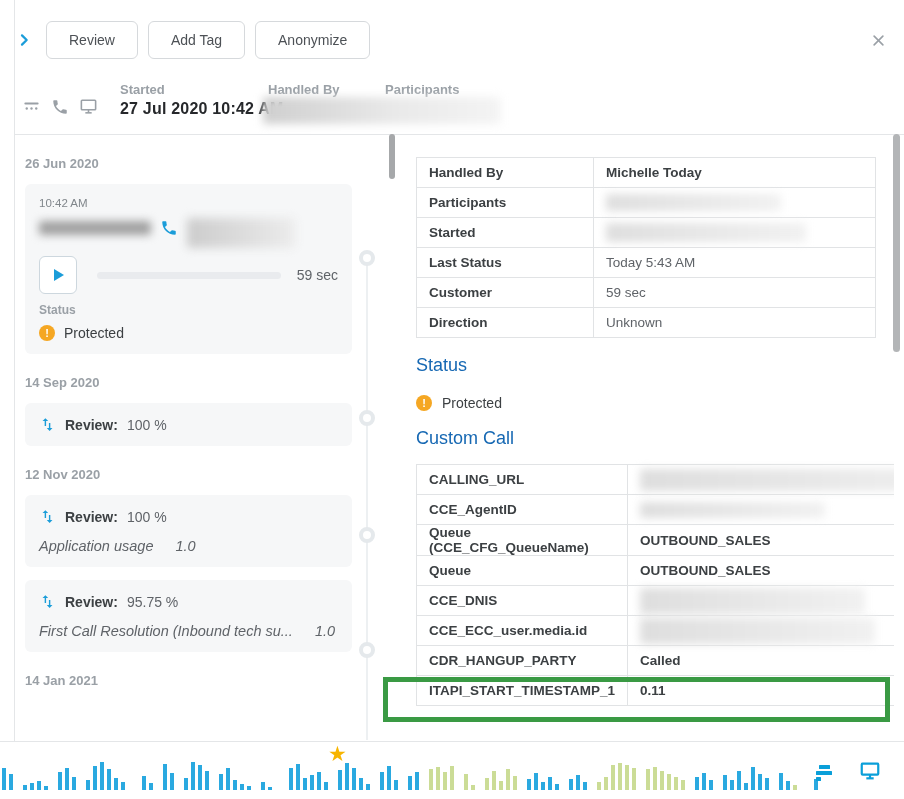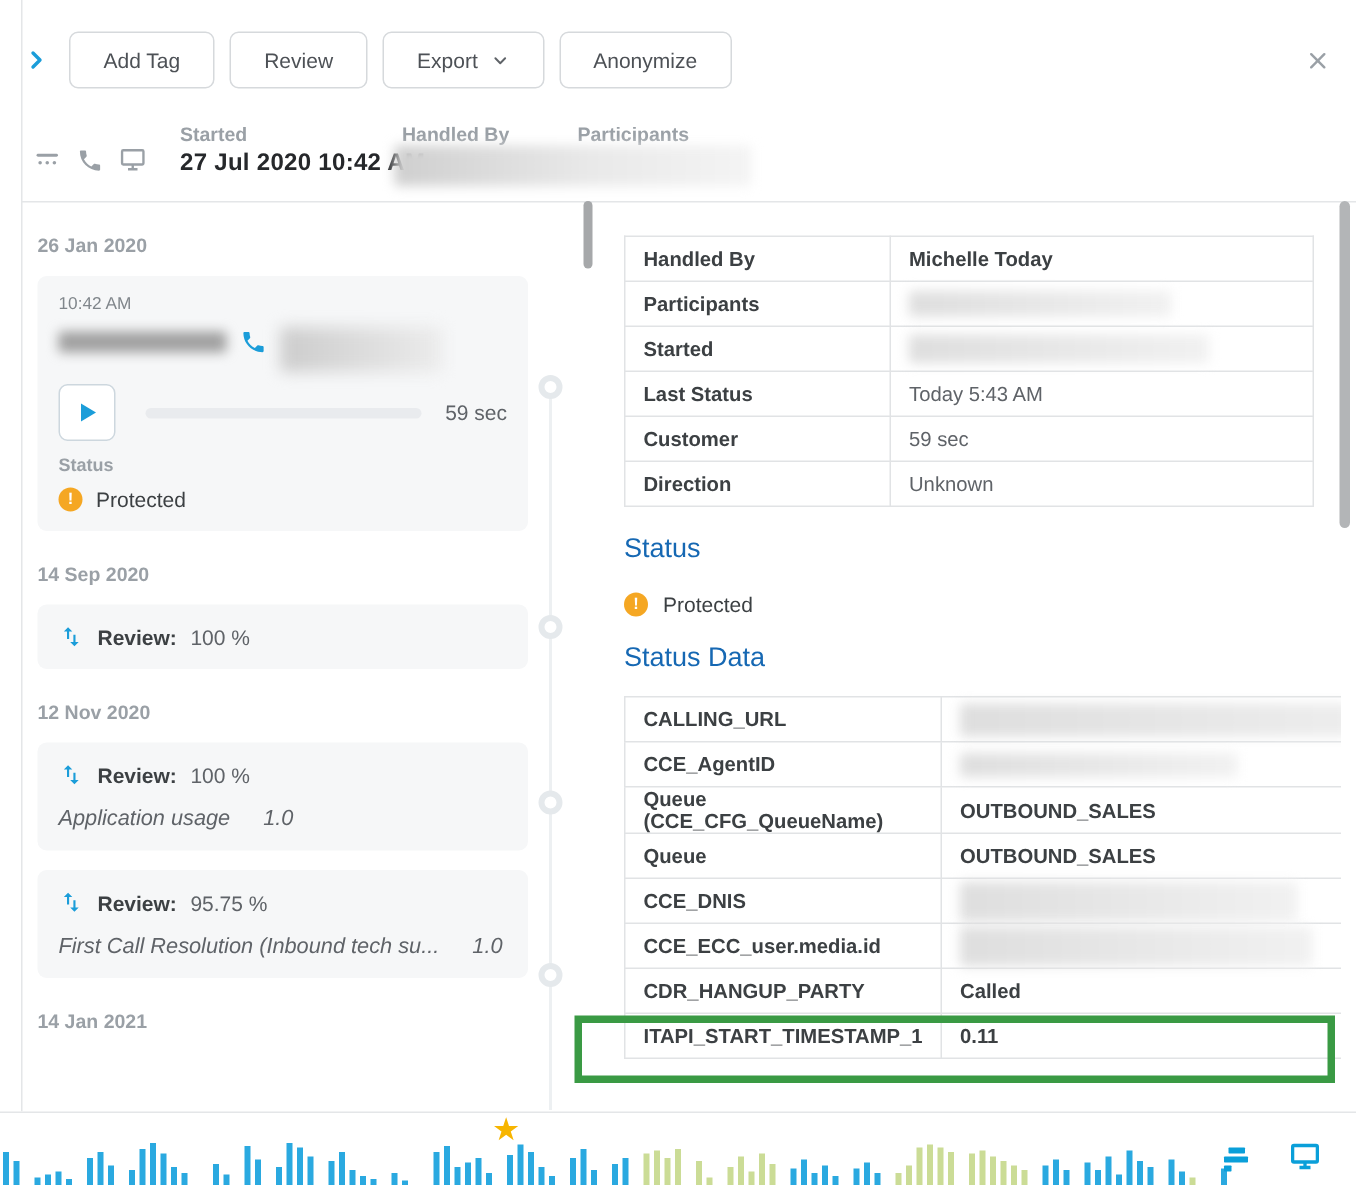--- a/index.html
+++ b/index.html
@@ -95,31 +95,25 @@
 <div class="stage">
   <div class="left-edge-line"></div>
 
   <div class="toolbar">
     <span class="expand-ic">
       <svg width="16" height="16" viewBox="0 0 24 24" fill="none" stroke="#1b9dd9" stroke-width="3.4" stroke-linecap="round" stroke-linejoin="round">
           <polyline points="9 5 16 12 9 19"></polyline>
         </svg>
     </span>
     <button class="tb-btn">
-        <span>Add Tag</span>
-      </button>
-    <button class="tb-btn">
         <span>Review</span>
       </button>
     <button class="tb-btn">
-      <span>Export</span>
-      <svg width="13" height="13" viewBox="0 0 24 24" fill="none" stroke="#5f6368" stroke-width="2.4" stroke-linecap="round" stroke-linejoin="round">
-          <polyline points="6 9 12 15 18 9"></polyline>
-        </svg>
-    </button>
+        <span>Add Tag</span>
+      </button>
     <button class="tb-btn">
         <span>Anonymize</span>
       </button>
   </div>
   <span class="close-btn">
     <svg width="15" height="15" viewBox="0 0 24 24" fill="none" stroke="#9aa0a6" stroke-width="2.6" stroke-linecap="round">
         <line x1="5" y1="5" x2="19" y2="19"></line>
         <line x1="19" y1="5" x2="5" y2="19"></line>
       </svg>
   </span>
@@ -144,21 +138,21 @@
     <div class="hdr-field-label">Started</div>
     <div class="val">27 Jul 2020 10:42 AM</div>
   </div>
   <div class="hb-label hdr-field-label">Handled By</div>
   <div class="pt-label hdr-field-label">Participants</div>
   <div class="header-blur"></div>
 
   <div class="header-divider"></div>
 
   <section class="timeline-panel">
-    <div class="tl-date">26 Jan 2020</div>
+    <div class="tl-date">26 Jun 2020</div>
     <div class="tl-card">
       <div class="rec-time">10:42 AM</div>
       <div class="rec-name-row">
         <span class="blur-dark"></span>
         <svg width="18" height="18" viewBox="0 0 24 24" fill="#1b9dd9" style="margin-top:1px;">
             <path d="M6.62 10.79c1.44 2.83 3.76 5.14 6.59 6.59l2.2-2.21c.27-.27.67-.36 1.02-.24 1.12.37 2.33.57 3.57.57.55 0 1 .45 1 1V20c0 .55-.45 1-1 1-9.39 0-17-7.61-17-17 0-.55.45-1 1-1h3.5c.55 0 1 .45 1 1 0 1.25.2 2.45.57 3.57.11.35.03.74-.25 1.02l-2.2 2.2z"></path>
           </svg>
         <span class="blur-soft"></span>
       </div>
       <div class="rec-player-row">
@@ -255,21 +249,21 @@
           </tr>
     </tbody>
       </table>
 
     <h2 class="section-h">Status</h2>
     <div class="protected-row">
       <span class="warn-ic">!</span>
       <span>Protected</span>
     </div>
 
-    <h2 class="section-h">Status Data</h2>
+    <h2 class="section-h">Custom Call</h2>
     <table class="custom-table">
       <tbody>
           <tr>
             <td class="lbl">CALLING_URL</td>
             <td>
               <div class="cell-blur bw1"></div>
             </td>
           </tr>
       <tr>
             <td class="lbl">CCE_AgentID</td>

